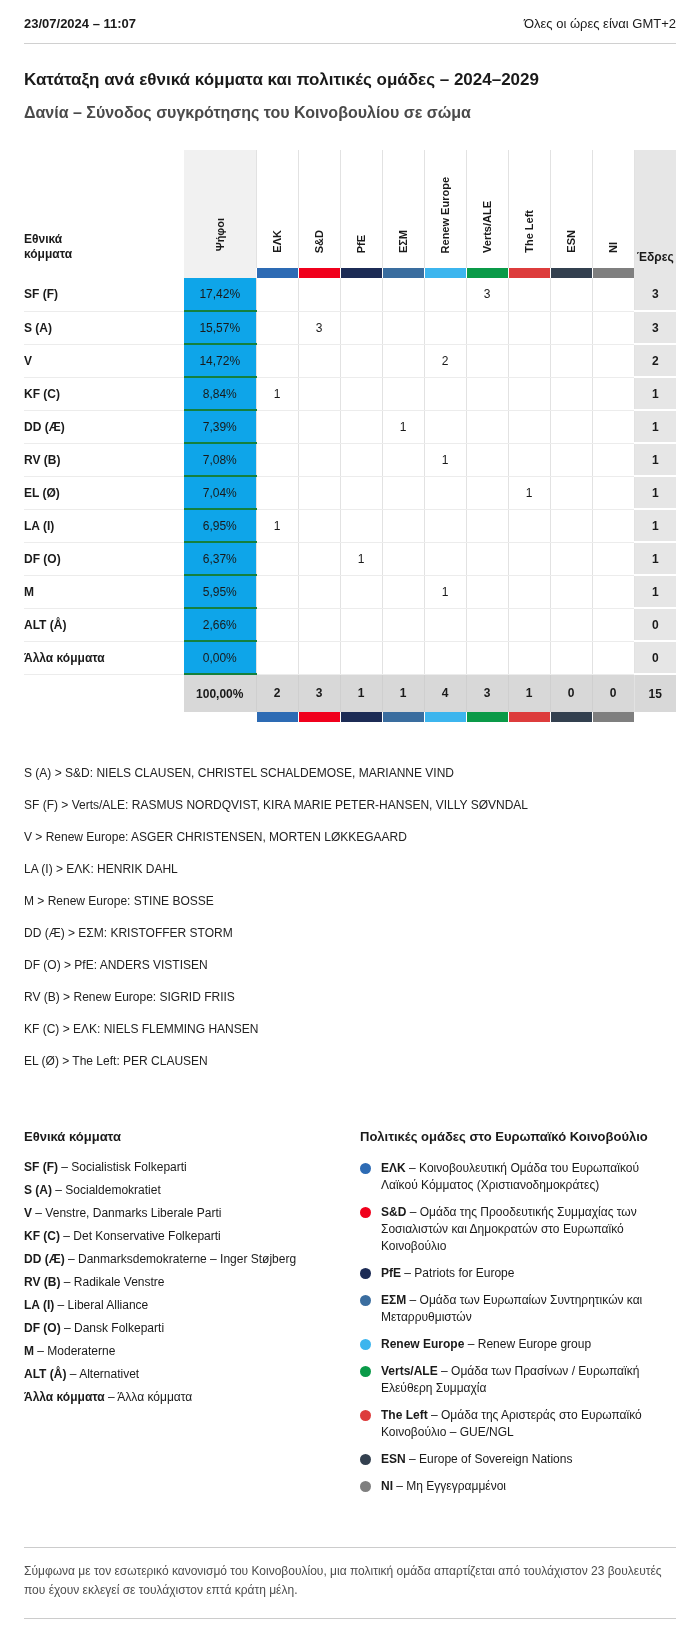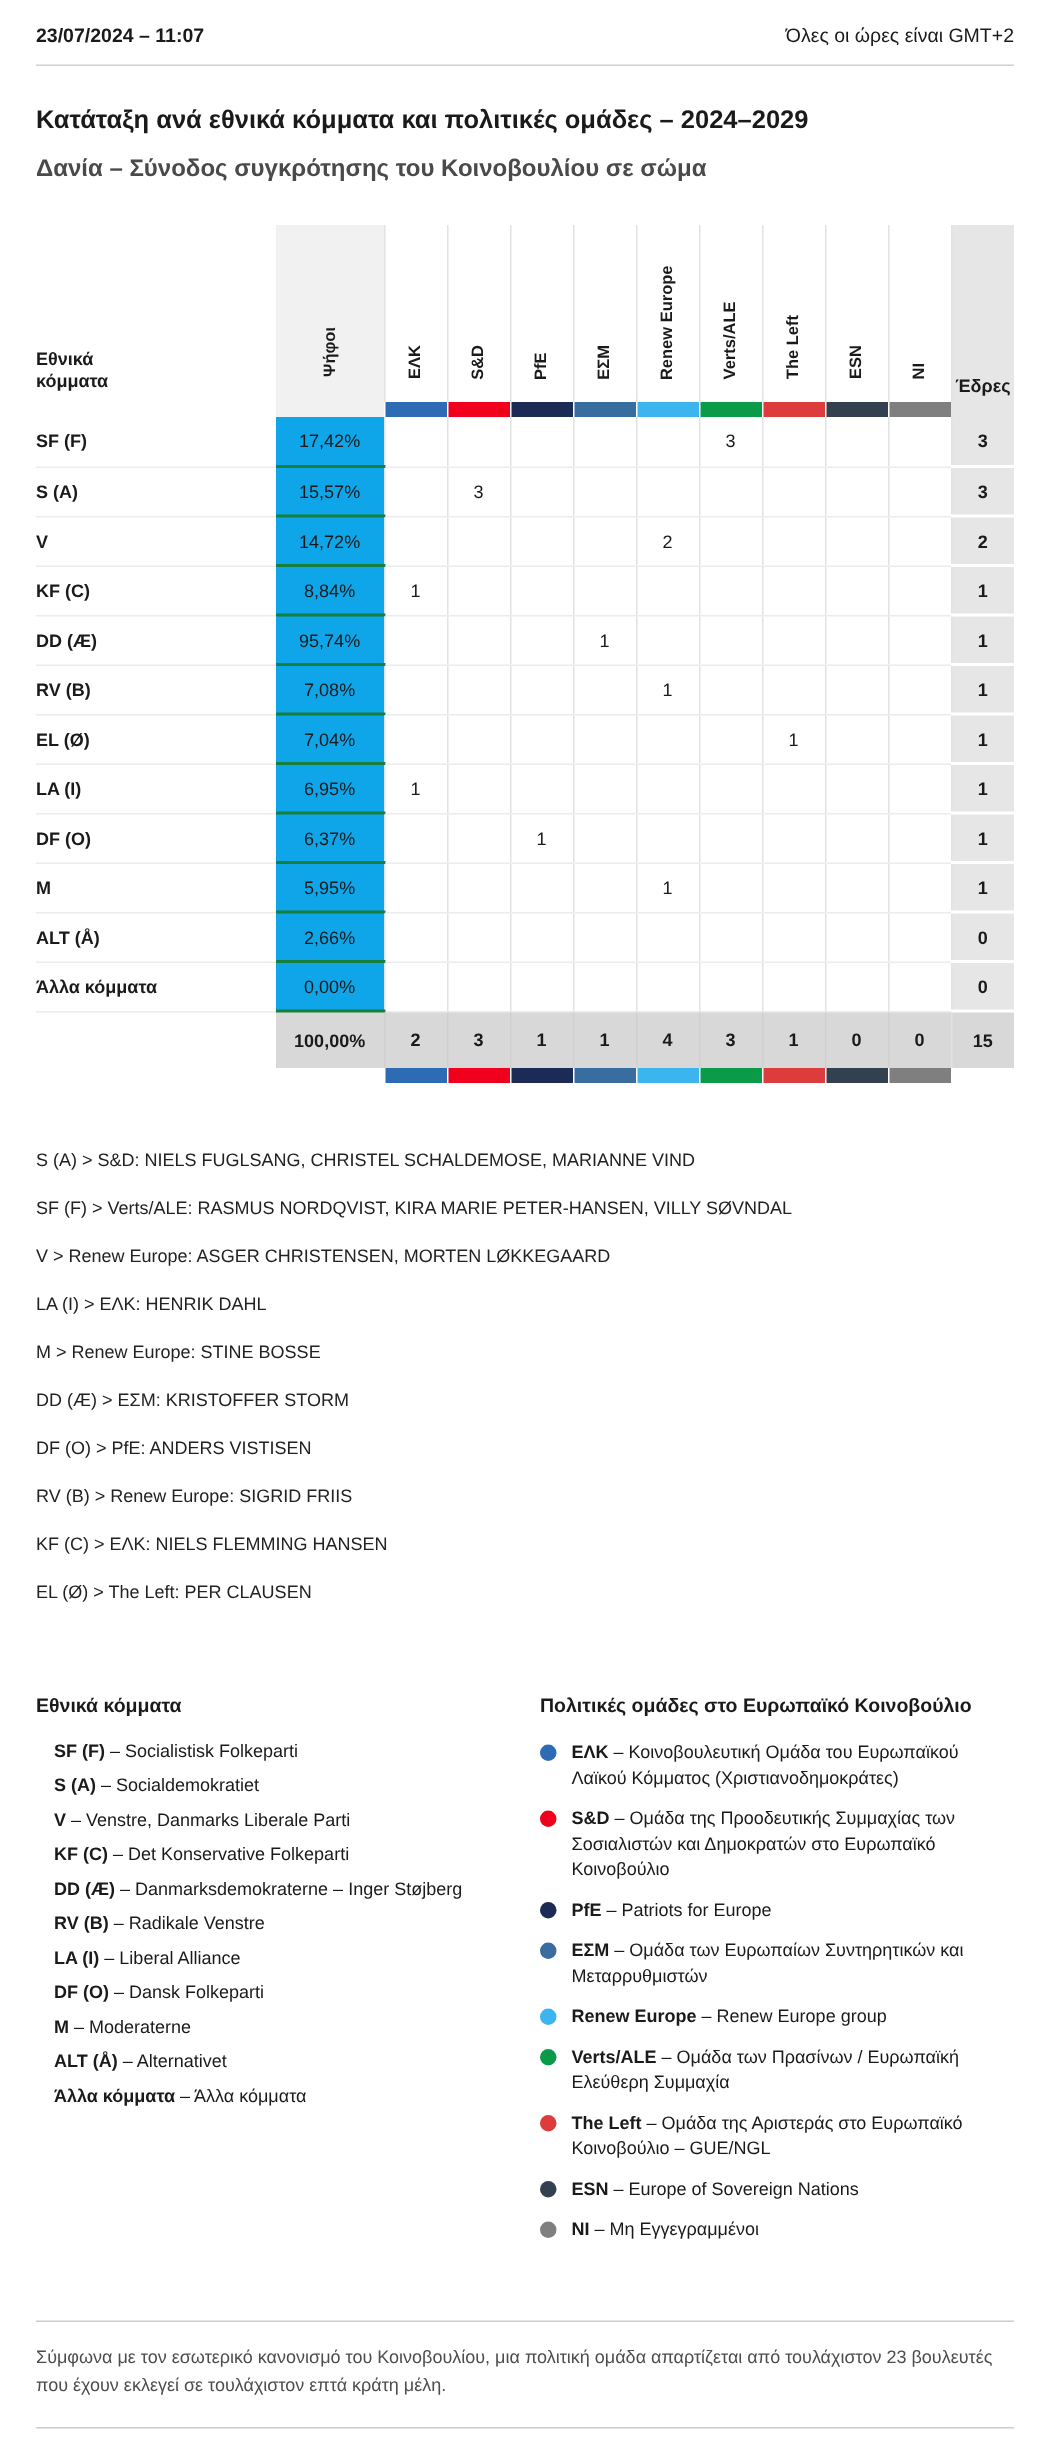--- a/index.html
+++ b/index.html
@@ -68,21 +68,21 @@
 
   
   .mep-list { margin-top: 44px; }
   .mep-line { margin: 0 0 17px; font-size: 12px; line-height: 15px; color: #222222; }
   .mep-prefix { font-weight: 400; margin-top: 34px; }
   .mep-names { font-weight: 400; }
 
   
   .legend { display: grid; grid-template-columns: 332px 1fr; column-gap: 4px; margin-top: 60px; }
   .legend h3 { font-size: 13px; font-weight: 700; margin: 0 0 16px; }
-  .legend-party { margin: 0 12px 9px; font-size: 12px; line-height: 14px; }
+  .legend-party { margin: 0 0 9px; font-size: 12px; line-height: 14px; }
   .legend-group { display: flex; align-items: flex-start; margin: 0 0 10px; }
   .legend-group .dot { width: 11px; height: 11px; border-radius: 50%; flex: 0 0 auto; margin: 3px 10px 0 0; background: #999; }
   .g-text { margin: 0; font-size: 12px; line-height: 17px; }
 
   
   .rule { border-top: 1px solid #cccccc; margin-top: 42px; }
   .rule.tight { margin-top: 18px; }
   .footnote { margin: 14px 0 12px; font-size: 12px; line-height: 19px; color: #4d4d4d; max-width: 645px; }
   .pagefoot { display: flex; justify-content: space-between; align-items: center; padding-top: 18px; }
 </style>
@@ -199,21 +199,21 @@
     <td class="group-cell"></td>
     <td class="group-cell"></td>
     <td class="group-cell"></td>
     <td class="group-cell"></td>
     <td class="group-cell last"></td>
     <td class="seats-cell">1</td>
   </tr>
 
   <tr class="data-row">
     <td class="party-cell">DD (Æ)</td>
-    <td class="votes-cell">95,74%</td>
+    <td class="votes-cell">7,39%</td>
     <td class="group-cell"></td>
     <td class="group-cell"></td>
     <td class="group-cell"></td>
     <td class="group-cell">1</td>
     <td class="group-cell"></td>
     <td class="group-cell"></td>
     <td class="group-cell"></td>
     <td class="group-cell"></td>
     <td class="group-cell last"></td>
     <td class="seats-cell">1</td>
@@ -350,21 +350,21 @@
         <td class="bar" style="background-color: rgb(10, 154, 72);"></td>
         <td class="bar" style="background-color: rgb(221, 60, 60);"></td>
         <td class="bar" style="background-color: rgb(51, 64, 79);"></td>
         <td class="bar" style="background-color: rgb(127, 127, 127);"></td>
         <td></td>
       </tr>
     </tfoot>
   </table>
 
   <div class="mep-list">
-  <p class="mep-line"><span class="mep-prefix">S (A) &gt; S&amp;D:</span> <span class="mep-names">NIELS FUGLSANG, CHRISTEL SCHALDEMOSE, MARIANNE VIND</span></p>
+  <p class="mep-line"><span class="mep-prefix">S (A) &gt; S&amp;D:</span> <span class="mep-names">NIELS CLAUSEN, CHRISTEL SCHALDEMOSE, MARIANNE VIND</span></p>
 
   <p class="mep-line"><span class="mep-prefix">SF (F) &gt; Verts/ALE:</span> <span class="mep-names">RASMUS NORDQVIST, KIRA MARIE PETER-HANSEN, VILLY SØVNDAL</span></p>
 
   <p class="mep-line"><span class="mep-prefix">V &gt; Renew Europe:</span> <span class="mep-names">ASGER CHRISTENSEN, MORTEN LØKKEGAARD</span></p>
 
   <p class="mep-line"><span class="mep-prefix">LA (I) &gt; ΕΛΚ:</span> <span class="mep-names">HENRIK DAHL</span></p>
 
   <p class="mep-line"><span class="mep-prefix">M &gt; Renew Europe:</span> <span class="mep-names">STINE BOSSE</span></p>
 
   <p class="mep-line"><span class="mep-prefix">DD (Æ) &gt; ΕΣΜ:</span> <span class="mep-names">KRISTOFFER STORM</span></p>

